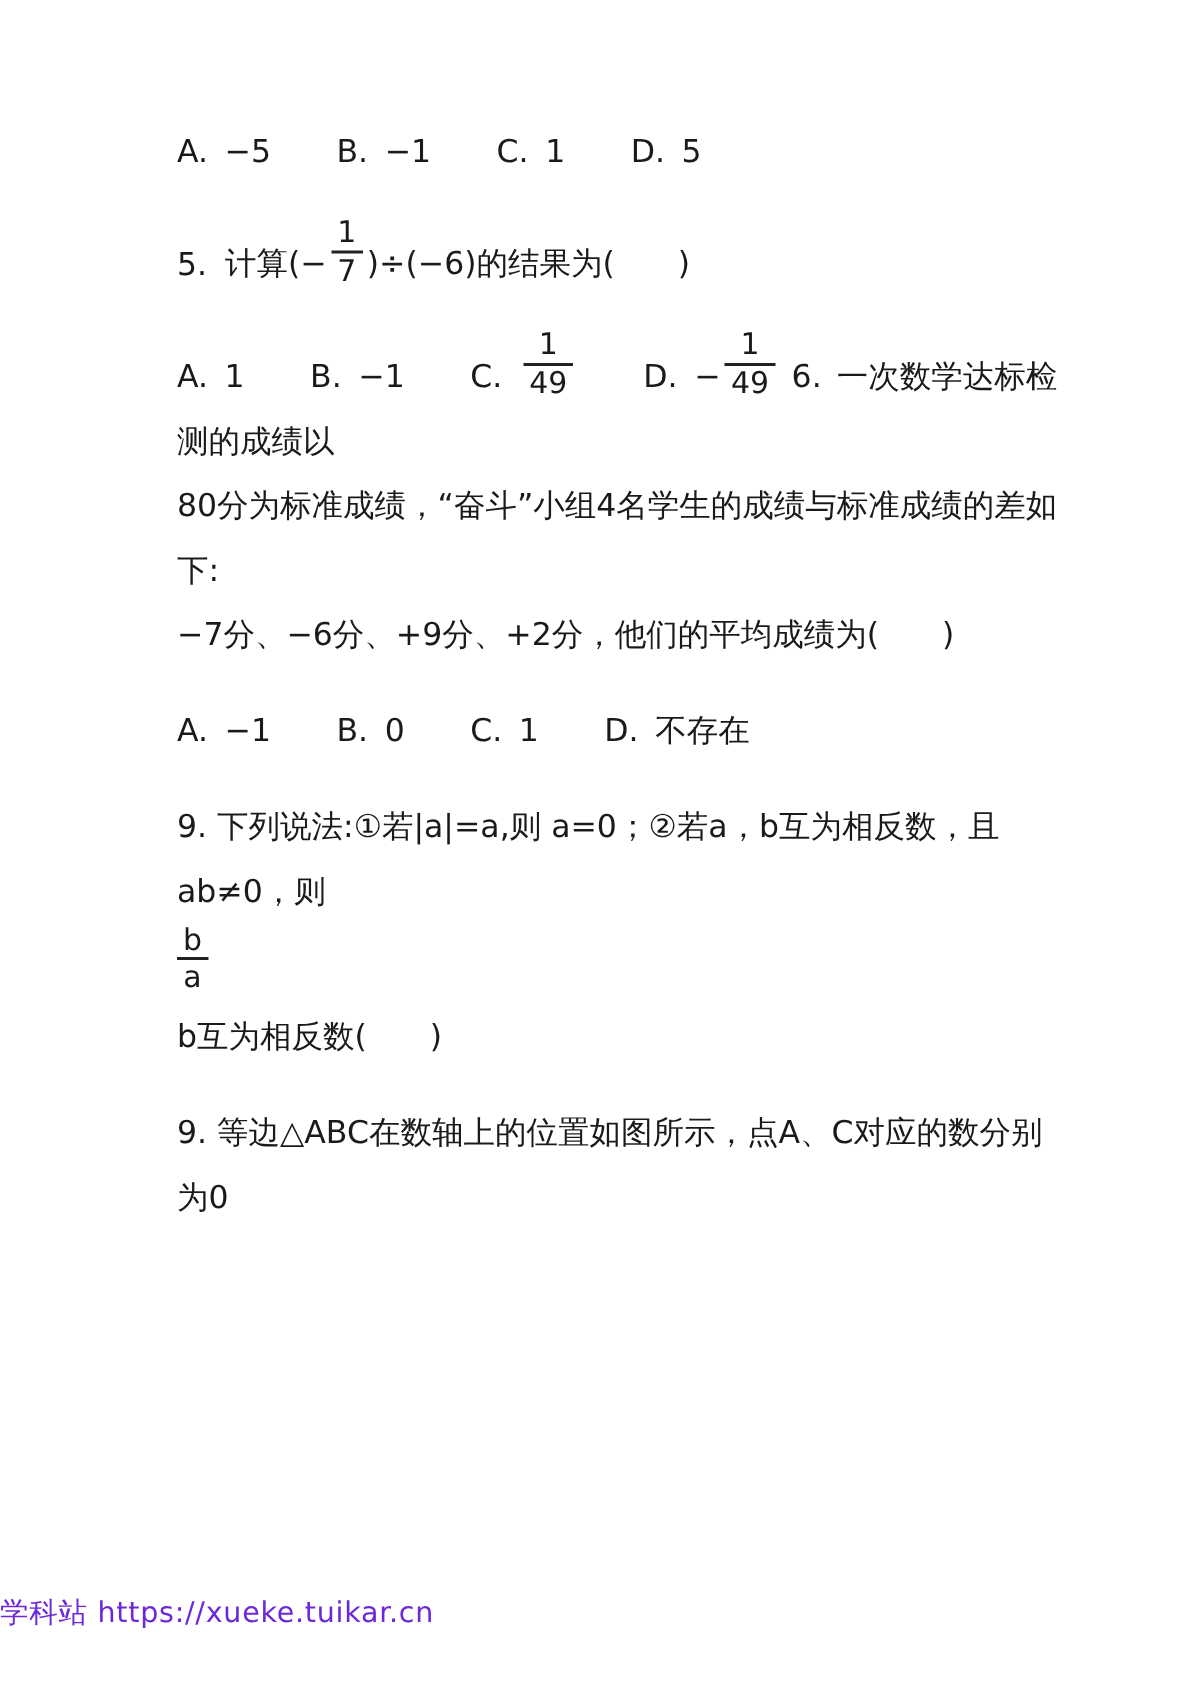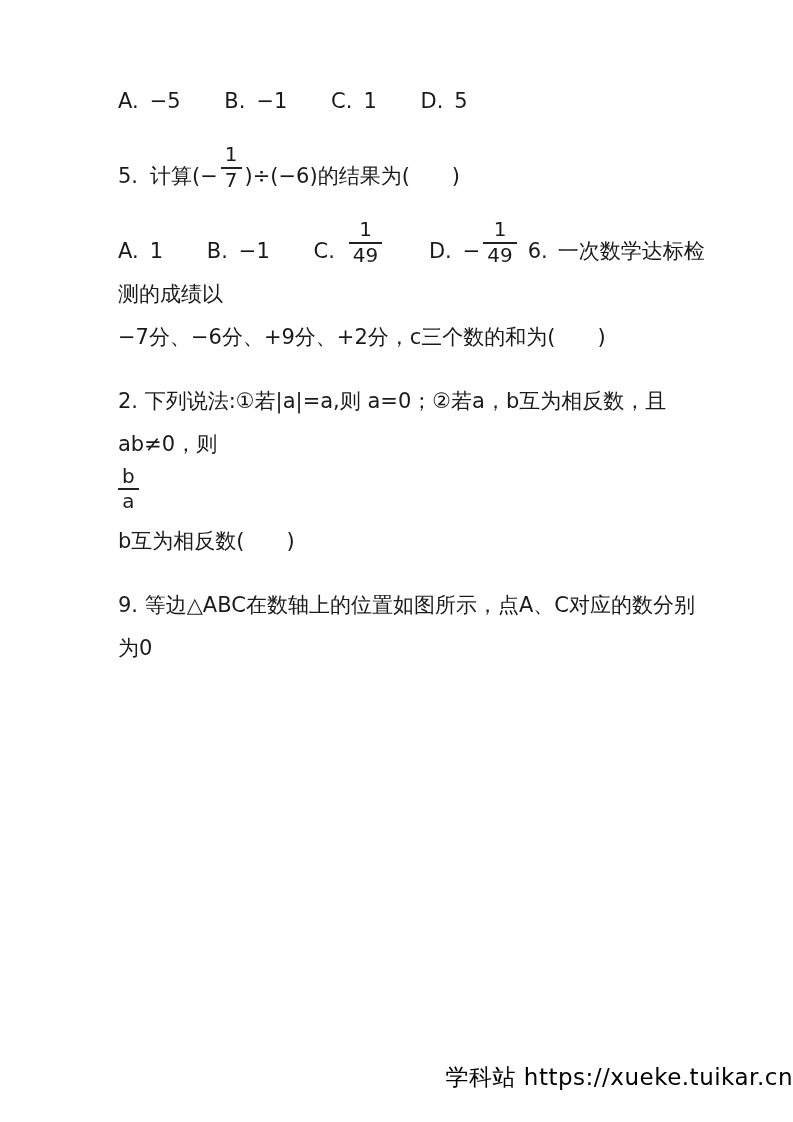--- a/index.html
+++ b/index.html
@@ -24,21 +24,21 @@
   .olab{margin-right:11px;}
   .frac{
     display:inline-block;vertical-align:-0.18em;
     text-align:center;line-height:1.08;font-size:0.95em;
     margin:0 3px;
   }
   .frac .fnum{display:block;padding:0 4px 1px 4px;}
   .frac .fden{display:block;border-top:2px solid #222222;padding:1px 4px 0 4px;}
   .footer{
     position:absolute;left:0;right:0;top:1062px;
-    text-align:right;font-size:23px;color:#000000;
+    text-align:left;font-size:19px;color:#6d28d9;
     letter-spacing:0.5px;
   }
 </style>
 </head>
 <body>
 
 <div class="page">
   <div class="content">
 
     <div class="block line">
@@ -52,28 +52,35 @@
       <span class="qnum">5.</span><span>计算(−</span><span class="frac"><span class="fnum">1</span><span class="fden">7</span></span><span>)÷(−6)的结果为(　　)</span>
     </div>
 
     <div class="block">
       <div class="line">
         <span class="opt"><span class="olab">A.</span><span>1</span></span>
         <span class="opt"><span class="olab">B.</span><span>−1</span></span>
         <span class="opt"><span class="olab">C.</span><span class="frac"><span class="fnum">1</span><span class="fden">49</span></span></span>
         <span class="opt" style="margin-right:4px;"><span class="olab">D.</span><span>−</span><span class="frac"><span class="fnum">1</span><span class="fden">49</span></span></span><span class="q6num">6.</span><span>一次数学达标检测的成绩以</span>
       </div>
-      <div class="line">−7分、−6分、+9分、+2分，c三个数的和为(　　)</div>
+      <div class="line">80分为标准成绩，“奋斗”小组4名学生的成绩与标准成绩的差如下:</div>
+      <div class="line">−7分、−6分、+9分、+2分，他们的平均成绩为(　　)</div>
     </div>
 
 
 
+    <div class="block line">
+      <span class="opt"><span class="olab">A.</span><span>−1</span></span>
+      <span class="opt"><span class="olab">B.</span><span>0</span></span>
+      <span class="opt"><span class="olab">C.</span><span>1</span></span>
+      <span class="opt"><span class="olab">D.</span><span>不存在</span></span>
+    </div>
 
     <div class="block">
-      <div class="line">2.  下列说法:①若|a|=a,则 a=0；②若a，b互为相反数，且ab≠0，则</div>
+      <div class="line">9.  下列说法:①若|a|=a,则 a=0；②若a，b互为相反数，且ab≠0，则</div>
       <div class="line">
         <span class="frac" style="margin-left:0;"><span class="fnum">b</span><span class="fden">a</span></span>
       </div>
       <div class="line">b互为相反数(　　)</div>
     </div>
 
 
     <div class="block">
       <div class="line">9.  等边△ABC在数轴上的位置如图所示，点A、C对应的数分别为0</div>
 

